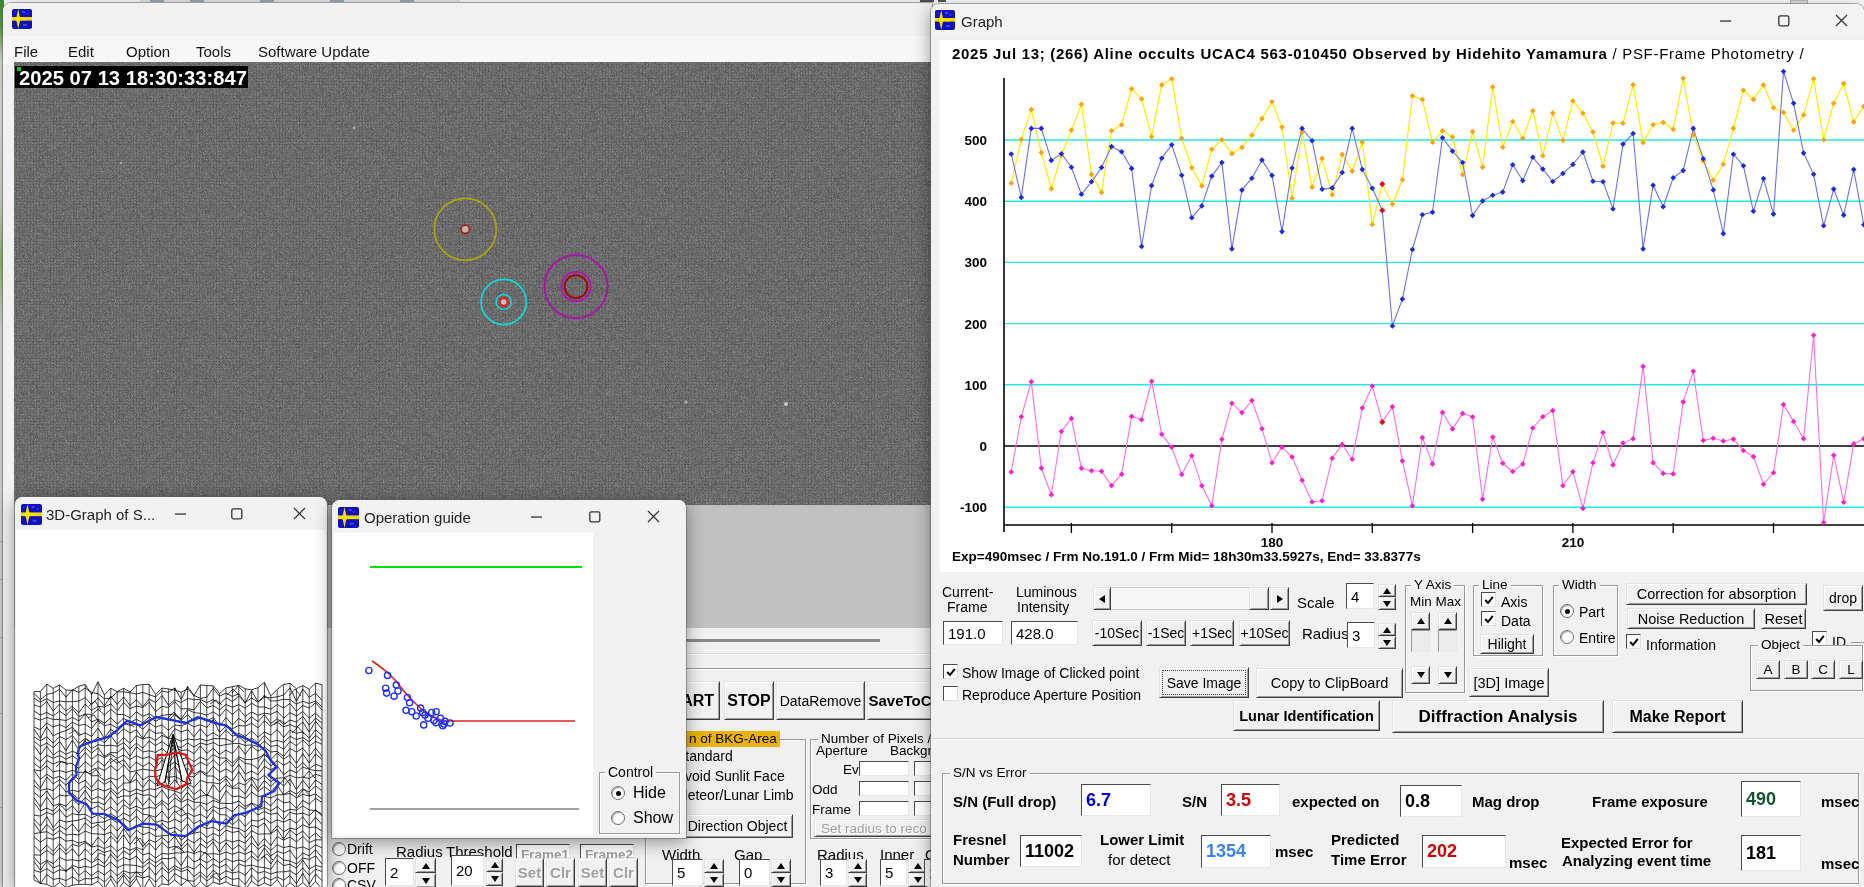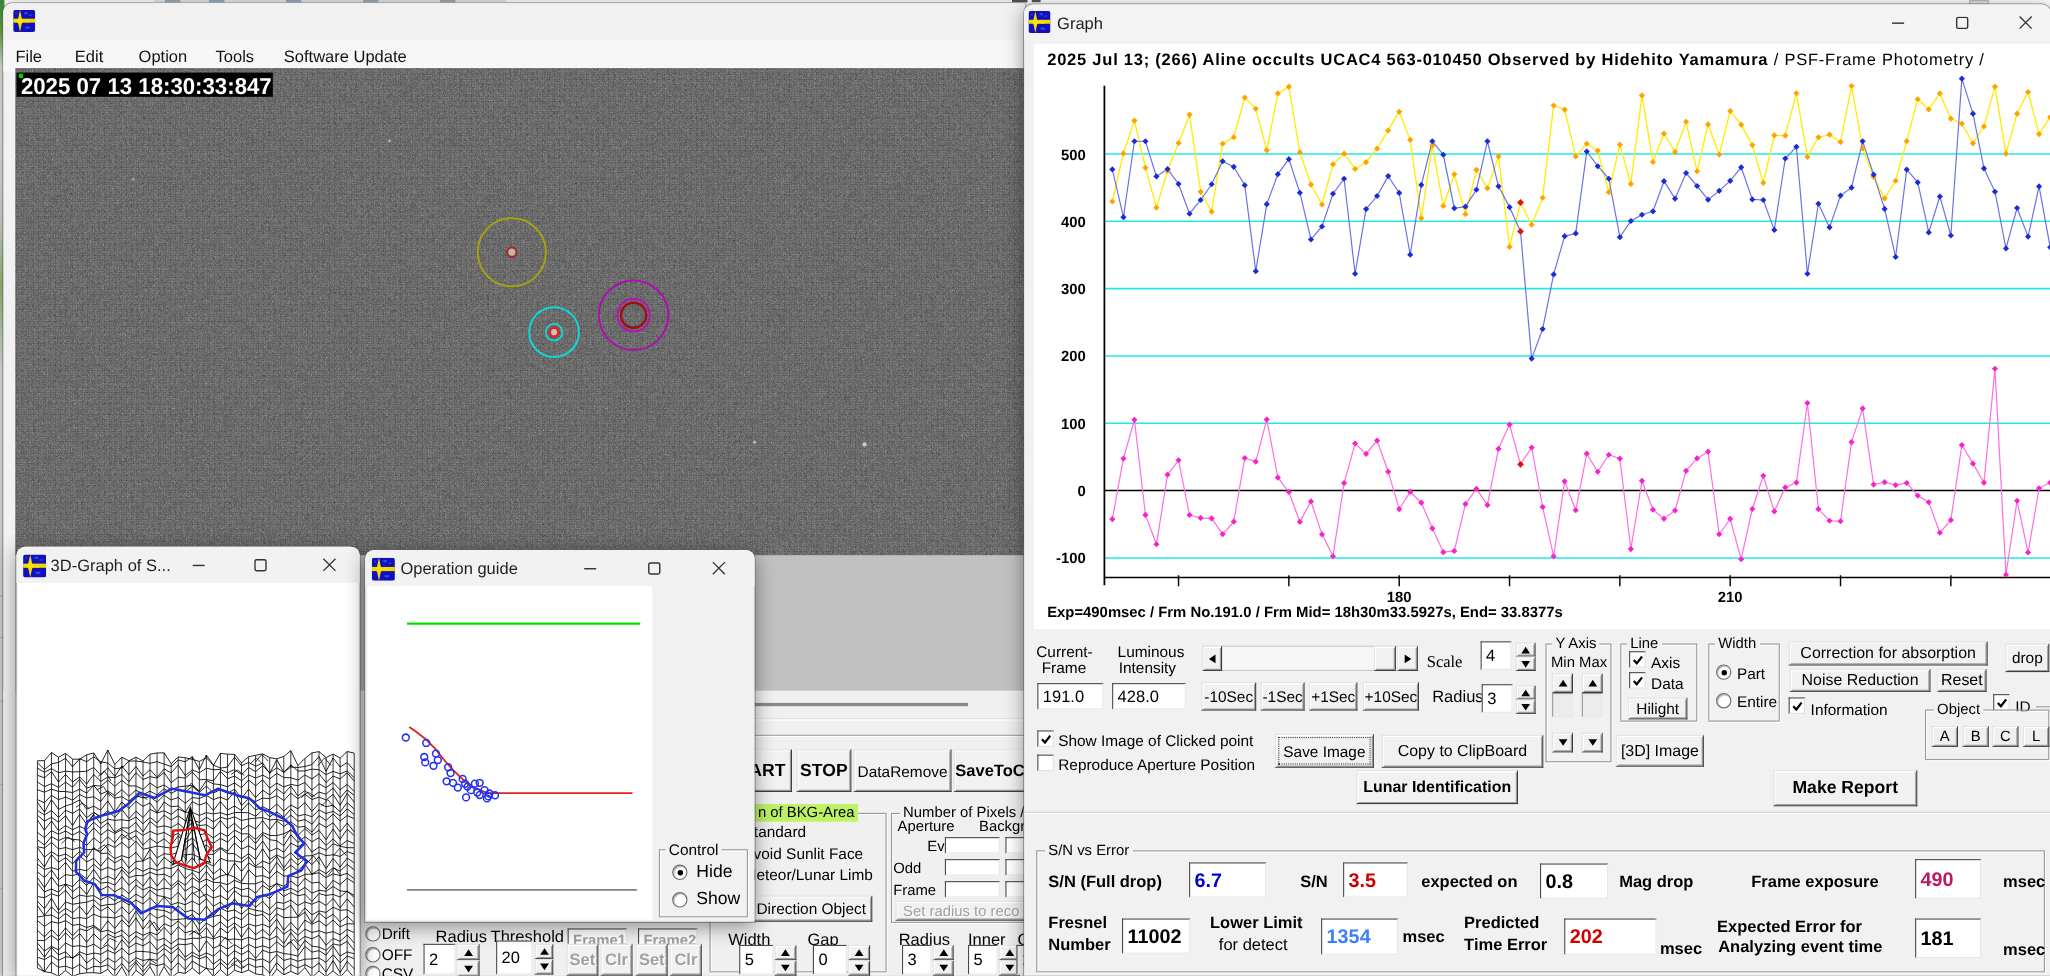--- a/index.html
+++ b/index.html
@@ -90,21 +90,21 @@
     <div class="a" style="left:680px;top:636px;width:197px;height:3px;background:#8a8a8a"></div>
     <div class="a" style="left:634px;top:650px;width:295px;height:1px;background:#dcdcdc"></div>
     <div class="a" style="left:634px;top:651px;width:295px;height:1px;background:#fff"></div>
     <div class="a" style="left:677px;top:665px;width:252px;height:1px;background:#9a9a9a"></div>
     <div class="a" style="left:677px;top:666px;width:252px;height:1px;background:#fff"></div>
     <div class="b3" style="left:653px;top:678px;width:64px;height:39px;font-size:16px;font-weight:bold;">START</div>
     <div class="b3" style="left:721px;top:678px;width:50px;height:39px;font-size:16px;font-weight:bold;">STOP</div>
     <div class="b3" style="left:773px;top:678px;width:89px;height:39px;font-size:14px;">DataRemove</div>
     <div class="b3" style="left:864px;top:678px;width:86px;height:39px;font-size:15px;font-weight:bold;">SaveToCSV</div>
     <div class="gb" style="left:642px;top:736px;width:161px;height:145px"></div>
-    <div class="lb" style="left:683px;top:728px;font-size:13.5px;background:#bef264;padding:0 3px">n of BKG-Area</div>
+    <div class="lb" style="left:683px;top:728px;font-size:13.5px;background:#eab308;padding:0 3px">n of BKG-Area</div>
     <div class="rb" style="left:655px;top:746px"></div>
     <div class="lb" style="left:673px;top:745px;font-size:14px;">Standard</div>
     <div class="rb" style="left:655px;top:765px"></div>
     <div class="lb" style="left:673px;top:765px;font-size:14px;">Avoid Sunlit Face</div>
     <div class="rb" style="left:655px;top:784px"></div>
     <div class="lb" style="left:673px;top:784px;font-size:14px;">Meteor/Lunar Limb</div>
     <div class="b3" style="left:679px;top:811px;width:111px;height:24px;font-size:14px;">Direction Object</div>
     <div class="gb" style="left:807px;top:736px;width:125px;height:100px"></div>
     <div class="lb" style="left:815px;top:728px;font-size:13.5px;background:#f0f0f0;padding:0 3px">Number of Pixels / F</div>
     <div class="lb" style="left:813px;top:740px;font-size:13.5px;">Aperture</div>
@@ -729,21 +729,21 @@
       <div class="tl"></div>
     </div>
     <div class="b3" style="left:339px;top:583px;width:19px;height:23px">
       <div class="tr"></div>
     </div>
     <div class="b3" style="left:318px;top:583px;width:20px;height:23px"></div>
     <div class="b3" style="left:161px;top:616px;width:50px;height:26px;font-size:14px;">-10Sec</div>
     <div class="b3" style="left:215px;top:616px;width:40px;height:26px;font-size:14px;">-1Sec</div>
     <div class="b3" style="left:259px;top:616px;width:44px;height:26px;font-size:14px;">+1Sec</div>
     <div class="b3" style="left:308px;top:616px;width:51px;height:26px;font-size:14px;">+10Sec</div>
-    <div class="lb" style="left:366px;top:590px;font-size:15px;font-family:Liberation Serif, serif;">Scale</div>
+    <div class="lb" style="left:366px;top:590px;font-size:15px;">Scale</div>
     <div class="tx" style="left:415px;top:579px;width:28px;height:26px;font-size:15px;color:#000;">4</div>
     <div class="b3" style="left:447px;top:580px;width:18px;height:13px">
       <div class="tu"></div>
     </div>
     <div class="b3" style="left:447px;top:593px;width:18px;height:13px">
       <div class="td"></div>
     </div>
     <div class="lb" style="left:371px;top:621px;font-size:15px;">Radius</div>
     <div class="tx" style="left:416px;top:618px;width:28px;height:26px;font-size:15px;color:#000;">3</div>
     <div class="b3" style="left:447px;top:619px;width:18px;height:13px">
@@ -820,34 +820,35 @@
         <path d="M1.2 5 L4 8 L8.8 1.8" stroke="#000" stroke-width="2" fill="none"></path>
       </svg>
     </div>
     <div class="lb" style="left:31px;top:661px;font-size:14px;">Show Image of Clicked point</div>
     <div class="cb" style="left:12px;top:682px"></div>
     <div class="lb" style="left:31px;top:683px;font-size:14px;">Reproduce Aperture Position</div>
     <div class="b3" style="left:228px;top:663px;width:90px;height:31px;font-size:14px;outline:1px dotted #444;outline-offset:-4px">Save Image</div>
     <div class="b3" style="left:325px;top:664px;width:147px;height:30px;font-size:14.5px;">Copy to ClipBoard</div>
     <div class="b3" style="left:538px;top:664px;width:80px;height:29px;font-size:14.5px;">[3D] Image</div>
     <div class="b3" style="left:302px;top:696px;width:147px;height:31px;font-size:14.5px;font-weight:bold;">Lunar Identification</div>
+    <div class="b3" style="left:461px;top:696px;width:212px;height:33px;font-size:17px;font-weight:bold;">Diffraction Analysis</div>
     <div class="b3" style="left:681px;top:696px;width:131px;height:33px;font-size:16px;font-weight:bold;">Make Report</div>
     <div class="a" style="left:0px;top:734px;width:933px;height:1px;background:#d2d2d2"></div>
     <div class="a" style="left:0px;top:735px;width:933px;height:1px;background:#fff"></div>
     <div class="gb" style="left:11px;top:769px;width:917px;height:111px"></div>
     <div class="lb" style="left:19px;top:761px;font-size:13.5px;background:#f1f1f1;padding:0 3px">S/N vs Error</div>
     <div class="lb" style="left:22px;top:789px;font-size:15px;font-weight:bold">S/N (Full drop)</div>
     <div class="tx" style="left:150px;top:780px;width:70px;height:32px;font-size:18px;color:#0000cc;font-weight:bold;">6.7</div>
     <div class="lb" style="left:251px;top:789px;font-size:15px;font-weight:bold">S/N</div>
     <div class="tx" style="left:290px;top:780px;width:59px;height:32px;font-size:18px;color:#cc0000;font-weight:bold;">3.5</div>
     <div class="lb" style="left:361px;top:789px;font-size:15px;font-weight:bold">expected on</div>
     <div class="tx" style="left:469px;top:781px;width:62px;height:32px;font-size:18px;color:#000;font-weight:bold;">0.8</div>
     <div class="lb" style="left:541px;top:789px;font-size:15px;font-weight:bold">Mag drop</div>
     <div class="lb" style="left:661px;top:789px;font-size:15px;font-weight:bold">Frame exposure</div>
-    <div class="tx" style="left:810px;top:777px;width:60px;height:36px;font-size:18px;color:#be185d;font-weight:bold;">490</div>
+    <div class="tx" style="left:810px;top:777px;width:60px;height:36px;font-size:18px;color:#14532d;font-weight:bold;">490</div>
     <div class="lb" style="left:890px;top:789px;font-size:15px;font-weight:bold">msec</div>
     <div class="lb" style="left:22px;top:827px;font-size:15px;font-weight:bold">Fresnel</div>
     <div class="lb" style="left:22px;top:847px;font-size:15px;font-weight:bold">Number</div>
     <div class="tx" style="left:89px;top:831px;width:62px;height:32px;font-size:18px;color:#000;font-weight:bold;">11002</div>
     <div class="lb" style="left:169px;top:827px;font-size:15px;font-weight:bold">Lower Limit</div>
     <div class="lb" style="left:177px;top:847px;font-size:15px;font-weight:normal">for detect</div>
     <div class="tx" style="left:270px;top:831px;width:70px;height:33px;font-size:18px;color:#3b82f6;font-weight:bold;">1354</div>
     <div class="lb" style="left:344px;top:839px;font-size:15px;font-weight:bold">msec</div>
     <div class="lb" style="left:400px;top:827px;font-size:15px;font-weight:bold">Predicted</div>
     <div class="lb" style="left:400px;top:847px;font-size:15px;font-weight:bold">Time Error</div>

